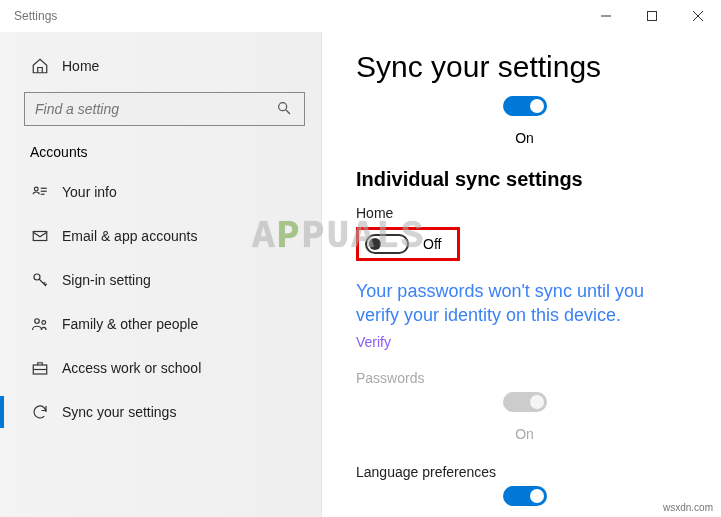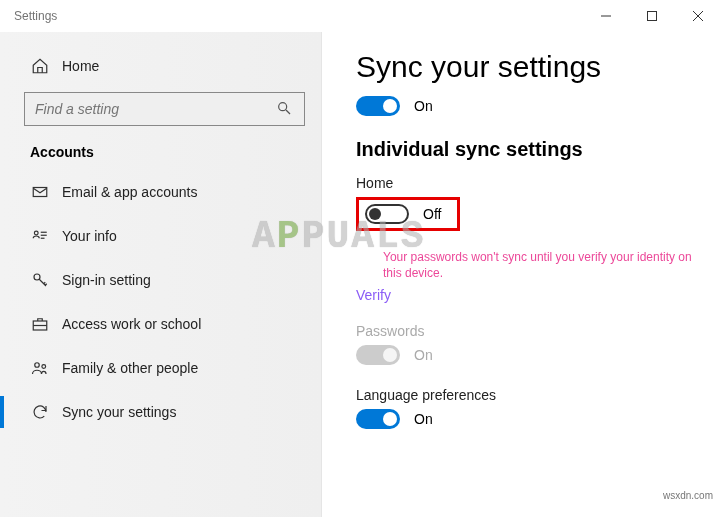--- a/index.html
+++ b/index.html
@@ -96,40 +96,41 @@
     border: none;
     background: transparent;
     font-size: 14px;
     color: #555;
     font-style: italic;
     outline: none;
   }
   .search .iconbox { width: 18px; color: #555; }
   .search .iconbox svg { width: 16px; height: 16px; }
   .section-head {
-    font-weight: 700;
+    font-weight: 400;
     font-size: 14px;
     padding: 6px 0 10px 30px;
   }
   .content {
     flex: 1;
     padding: 18px 28px 0 34px;
     overflow: hidden;
     position: relative;
   }
   h1.page-title {
     font-weight: 400;
     font-size: 30px;
     margin-bottom: 12px;
   }
   .toggle-row {
     display: flex;
     align-items: center;
     gap: 14px;
     margin-bottom: 22px;
+    flex-direction: column;
   }
   .toggle {
     width: 44px;
     height: 20px;
     border-radius: 10px;
     position: relative;
   }
   .toggle.on { background: #0078d7; }
   .toggle.on::after {
     content: "";
@@ -178,26 +179,25 @@
   .toggle-label.disabled { color: #aaa; }
   .highlight-box {
     border: 3px solid #e60000;
     padding: 4px 16px 4px 6px;
     display: inline-flex;
     align-items: center;
     gap: 14px;
     margin-bottom: 18px;
   }
   .warning {
-    color: #ec4899;
-    font-size: 12px;
+    color: #3b82f6;
+    font-size: 18px;
     line-height: 1.35;
     margin-bottom: 6px;
     max-width: 320px;
-    margin-left: 27px;
   }
   .link {
     color: #8b5cf6;
     font-size: 14px;
     margin-bottom: 20px;
     cursor: pointer;
   }
   .watermark {
     position: absolute;
     left: 252px;
@@ -212,21 +212,21 @@
     font-weight: 900;
     color: #b0b0b0;
     text-shadow: 0 0 1px #888;
   }
   .watermark .wm-green {
     color: #6aa234;
   }
   .wm-credit {
     position: absolute;
     right: 8px;
-    bottom: 16px;
+    bottom: 4px;
     font-size: 10px;
     color: #777;
     letter-spacing: 0;
   }
 </style>
 </head>
 <body>
 
 <div class="window">
   <div class="titlebar">
@@ -274,73 +274,73 @@
               </svg>
           </span>
         </div>
       </div>
 
       <div class="section-head">Accounts</div>
 
       <div class="nav-row">
         <span class="iconbox">
           <svg viewBox="0 0 24 24" fill="none" stroke="currentColor" stroke-width="1.6">
-              <rect x="3" y="6" width="18" height="12"></rect>
-              <path d="M3 7l9 6 9-6"></path>
-            </svg>
-        </span>
-        <span>Email &amp; app accounts</span>
-      </div>
-
-      <div class="nav-row">
-        <span class="iconbox">
-          <svg viewBox="0 0 24 24" fill="none" stroke="currentColor" stroke-width="1.6">
               <circle cx="7" cy="8" r="2.5"></circle>
               <path d="M3 15c0-2 2-3 4-3s4 1 4 3"></path>
               <line x1="13" y1="7" x2="21" y2="7"></line>
               <line x1="13" y1="11" x2="21" y2="11"></line>
               <line x1="13" y1="15" x2="18" y2="15"></line>
             </svg>
         </span>
         <span>Your info</span>
       </div>
 
       <div class="nav-row">
         <span class="iconbox">
           <svg viewBox="0 0 24 24" fill="none" stroke="currentColor" stroke-width="1.6">
+              <rect x="3" y="6" width="18" height="12"></rect>
+              <path d="M3 7l9 6 9-6"></path>
+            </svg>
+        </span>
+        <span>Email &amp; app accounts</span>
+      </div>
+
+      <div class="nav-row">
+        <span class="iconbox">
+          <svg viewBox="0 0 24 24" fill="none" stroke="currentColor" stroke-width="1.6">
               <circle cx="8" cy="8" r="4"></circle>
               <path d="M11 11l9 9M17 17l2-2M19 19l2-2"></path>
             </svg>
         </span>
         <span>Sign-in setting</span>
-      </div>
-
-      <div class="nav-row">
-        <span class="iconbox">
-          <svg viewBox="0 0 24 24" fill="none" stroke="currentColor" stroke-width="1.6">
-              <rect x="3" y="8" width="18" height="12"></rect>
-              <path d="M9 8V5h6v3"></path>
-              <line x1="3" y1="14" x2="21" y2="14"></line>
-            </svg>
-        </span>
-        <span>Access work or school</span>
       </div>
 
       <div class="nav-row">
         <span class="iconbox">
           <svg viewBox="0 0 24 24" fill="none" stroke="currentColor" stroke-width="1.6">
               <circle cx="8" cy="8" r="3"></circle>
               <circle cx="17" cy="10" r="2.5"></circle>
               <path d="M2 20c0-3 3-5 6-5s6 2 6 5"></path>
               <path d="M14 20c0-2 1.5-3.5 3-3.5s3 1.5 3 3.5"></path>
             </svg>
         </span>
         <span>Family &amp; other people</span>
       </div>
 
+      <div class="nav-row">
+        <span class="iconbox">
+          <svg viewBox="0 0 24 24" fill="none" stroke="currentColor" stroke-width="1.6">
+              <rect x="3" y="8" width="18" height="12"></rect>
+              <path d="M9 8V5h6v3"></path>
+              <line x1="3" y1="14" x2="21" y2="14"></line>
+            </svg>
+        </span>
+        <span>Access work or school</span>
+      </div>
+
       <div class="nav-row active">
         <span class="iconbox">
           <svg viewBox="0 0 24 24" fill="none" stroke="currentColor" stroke-width="1.6">
               <path d="M20 12a8 8 0 10-2.3 5.6"></path>
               <path d="M20 4v6h-6"></path>
             </svg>
         </span>
         <span>Sync your settings</span>
       </div>
 

